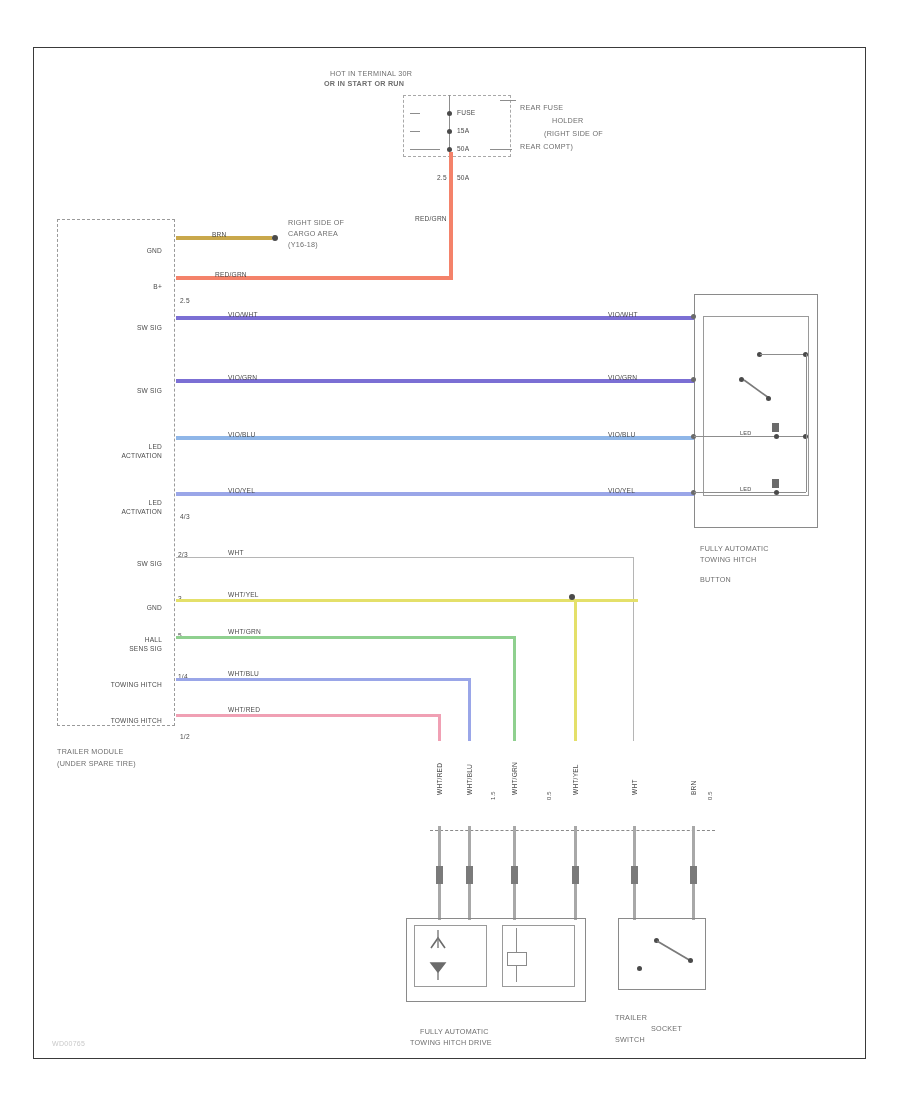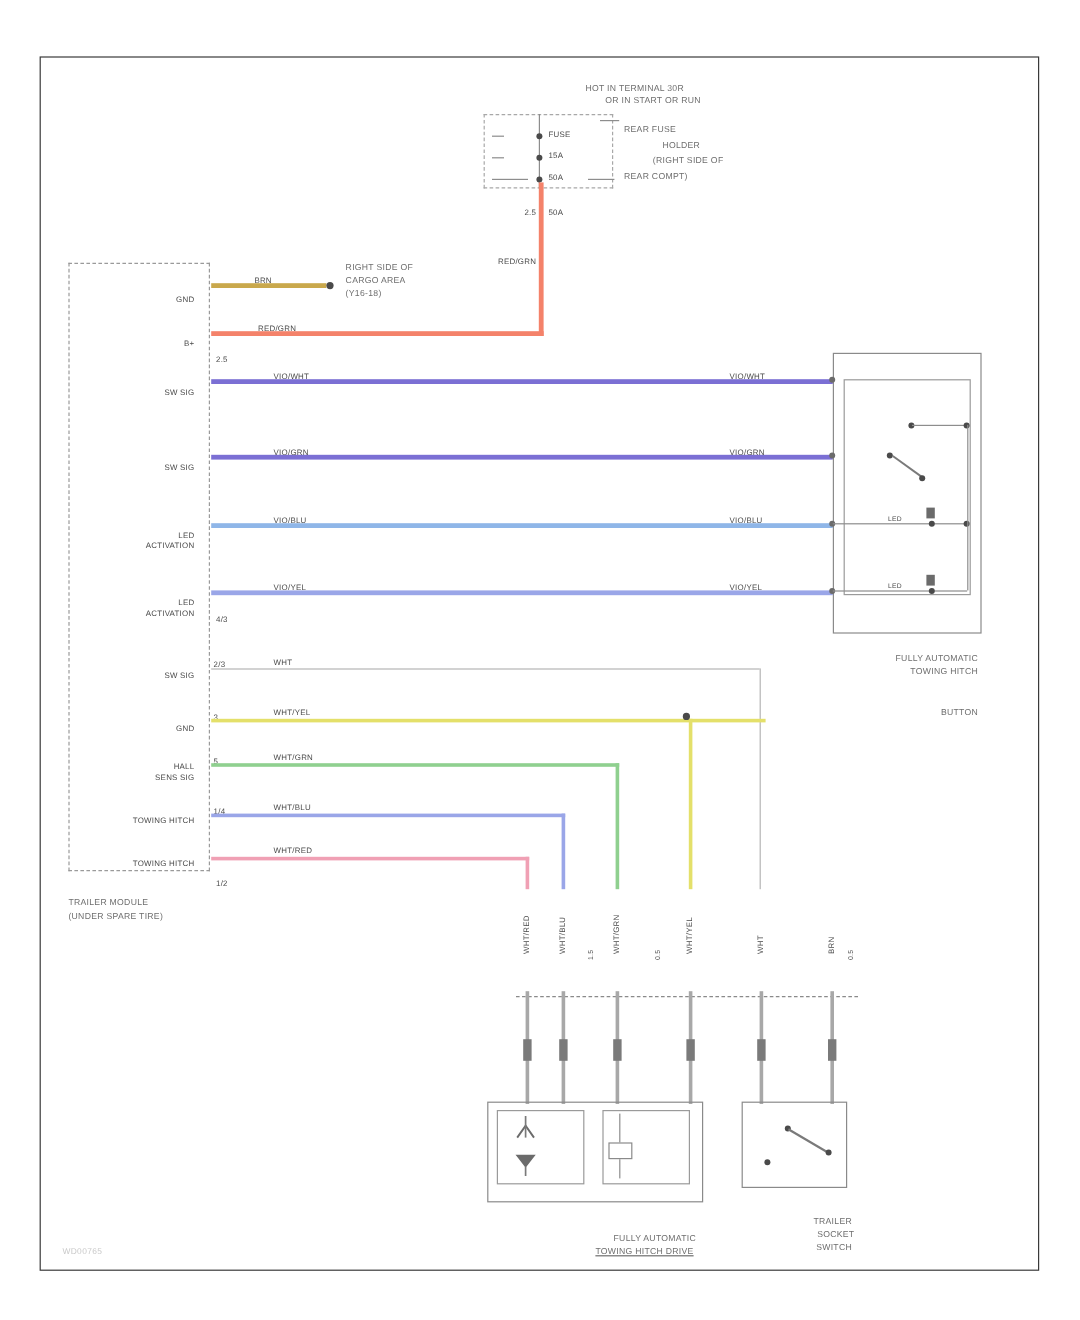--- a/index.html
+++ b/index.html
@@ -1,20 +1,20 @@
 <!DOCTYPE html>
 <html><head>
 <meta charset="utf-8">
 <style>
   html,body{margin:0;padding:0;background:#ffffff;}
   body{font-family:"Liberation Sans",sans-serif;}
   #page{position:relative;width:900px;height:1100px;background:#fff;overflow:hidden;}
   #frame{position:absolute;left:33px;top:47px;width:833px;height:1012px;border:1.5px solid #3a3a3a;box-sizing:border-box;}
   .lbl{position:absolute;color:#6e6e6e;font-size:7.2px;line-height:8.4px;letter-spacing:.25px;white-space:pre;text-transform:uppercase;}
-  .lbl.c{text-align:right;}
+  .lbl.c{text-align:left;}
   .wlbl{position:absolute;color:#4a4a4a;font-size:6.6px;line-height:7.6px;letter-spacing:.2px;white-space:nowrap;text-transform:uppercase;}
   .vlbl{position:absolute;color:#4a4a4a;font-size:6.6px;letter-spacing:.2px;white-space:nowrap;text-transform:uppercase;
         transform-origin:0 0;transform:rotate(-90deg);}
   .wire{position:absolute;}
   .h{height:4px;}
   .v{width:4px;}
   .thin{position:absolute;background:#8d8d8d;}
   .thin.h{height:1px;}
   .thin.v{width:1px;}
   .box{position:absolute;border:1.2px solid #8a8a8a;box-sizing:border-box;background:transparent;}
@@ -27,21 +27,21 @@
   .wm{position:absolute;font-size:7px;color:#c9c9c9;letter-spacing:.3px;}
   svg{position:absolute;overflow:visible;}
 </style>
 </head>
 <body>
 
 <div id="page">
   <div id="frame"></div>
 
   <div class="lbl c" style="left:330px;top:70px;width:240px;">HOT IN TERMINAL 30R</div>
-  <div class="lbl c" style="left:344px;top:80px;width:240px;">OR IN START OR RUN</div>
+  <div class="lbl c" style="left:324px;top:80px;width:240px;font-weight:bold;">OR IN START OR RUN</div>
 
   <div class="dbox" style="left:403px;top:95px;width:108px;height:62px;border-color:#a8a8a8;"></div>
 
   <div class="thin v" style="left:449px;top:95px;height:62px;"></div>
 
   <div class="dot sm" style="left:447px;top:111px;"></div>
   <div class="dot sm" style="left:447px;top:129px;"></div>
   <div class="dot sm" style="left:447px;top:147px;"></div>
 
   <div class="wlbl" style="left:457px;top:109px;">FUSE</div>
@@ -135,21 +135,21 @@
 
   <div class="thin h" style="left:694px;top:492px;width:112px;"></div>
   <div class="dot sm" style="left:774px;top:490px;"></div>
   <div class="sq" style="left:772px;top:479px;width:7px;height:9px;"></div>
   <div class="wlbl" style="left:740px;top:486px;font-size:5.6px;">LED</div>
 
   <div class="thin v" style="left:806px;top:354px;height:138px;"></div>
 
   <div class="lbl c" style="left:700px;top:545px;width:115px;">FULLY AUTOMATIC</div>
   <div class="lbl c" style="left:700px;top:556px;width:115px;">TOWING HITCH</div>
-  <div class="lbl c" style="left:700px;top:590px;width:115px;">BUTTON</div>
+  <div class="lbl c" style="left:700px;top:576px;width:115px;">BUTTON</div>
 
   <div class="wlbl r" style="left:100px;top:560px;width:62px;text-align:right;">SW SIG</div>
   <div class="wlbl" style="left:178px;top:551px;">2/3</div>
   <div class="thin h" style="left:176px;top:557px;width:457px;background:#b5b5b5;"></div>
   <div class="wlbl" style="left:228px;top:549px;">WHT</div>
   <div class="thin v" style="left:633px;top:557px;height:184px;background:#b5b5b5;"></div>
 
   <div class="wlbl r" style="left:100px;top:604px;width:62px;text-align:right;">GND</div>
   <div class="wlbl" style="left:178px;top:595px;">3</div>
   <div class="wire h" style="left:176px;top:599px;width:462px;background:#e4e06a;height:3px;"></div>
@@ -212,29 +212,29 @@
     <path d="M431 963 l7 9 l7 -9 z" fill="#6b6b6b" stroke="#6b6b6b" stroke-width="1.4"></path>
     <line x1="438" y1="930" x2="438" y2="948" stroke="#7a7a7a" stroke-width="1.4"></line>
     <line x1="438" y1="972" x2="438" y2="980" stroke="#7a7a7a" stroke-width="1.4"></line>
   </svg>
 
   <div class="box" style="left:507px;top:952px;width:20px;height:14px;border-color:#8a8a8a;"></div>
   <div class="thin v" style="left:516px;top:928px;height:24px;"></div>
   <div class="thin v" style="left:516px;top:966px;height:16px;"></div>
 
   <div class="lbl c" style="left:420px;top:1028px;width:160px;">FULLY AUTOMATIC</div>
-  <div class="lbl c" style="left:398px;top:1039px;width:180px;text-decoration:underline;">TOWING HITCH DRIVE</div>
+  <div class="lbl c" style="left:410px;top:1039px;width:180px;">TOWING HITCH DRIVE</div>
 
   <div class="box" style="left:618px;top:918px;width:88px;height:72px;"></div>
 
   <div class="dot sm" style="left:654px;top:938px;"></div>
   <svg style="left:0;top:0;width:900px;height:1100px;">
     <line x1="657" y1="941" x2="691" y2="961" stroke="#7a7a7a" stroke-width="1.8"></line>
   </svg>
   <div class="dot sm" style="left:688px;top:958px;"></div>
   <div class="dot sm" style="left:637px;top:966px;"></div>
 
   <div class="lbl c" style="left:615px;top:1014px;width:95px;">TRAILER</div>
-  <div class="lbl c" style="left:617px;top:1025px;width:95px;">SOCKET</div>
+  <div class="lbl c" style="left:651px;top:1025px;width:95px;">SOCKET</div>
   <div class="lbl c" style="left:615px;top:1036px;width:95px;">SWITCH</div>
 
   <div class="wm" style="left:52px;top:1040px;">WD00765</div>
 </div>
 
 </body></html>

